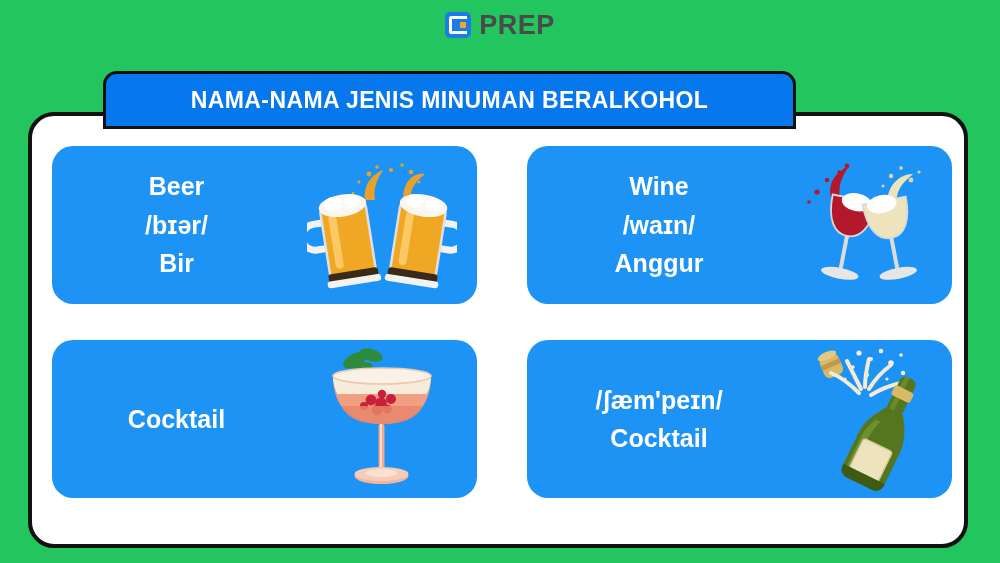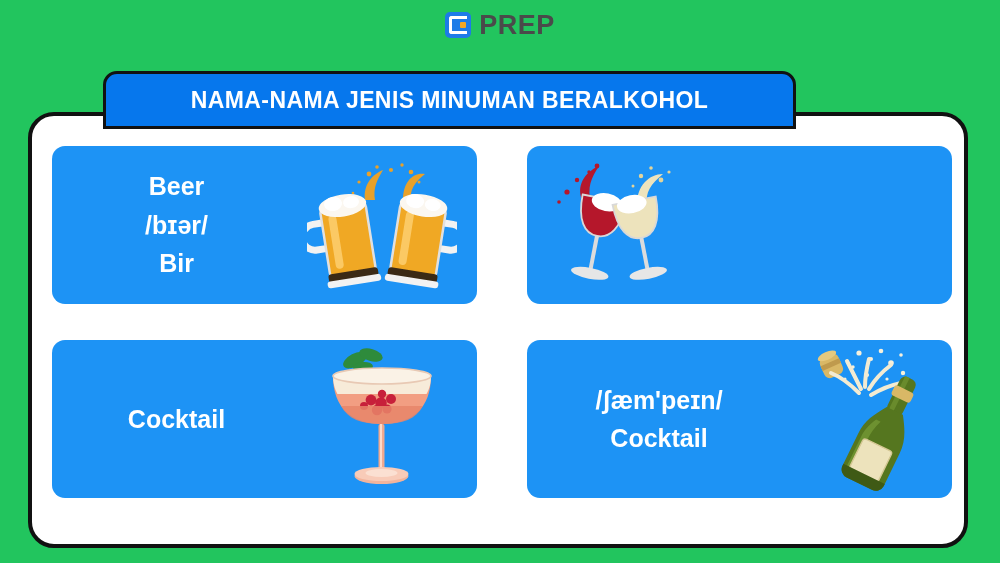--- a/index.html
+++ b/index.html
@@ -93,21 +93,21 @@
     display:grid;
     grid-template-columns:425px 425px;
     grid-template-rows:158px 158px;
     column-gap:50px; row-gap:36px;
     z-index:5;
   }
 
   .card {
     position:relative;
     background:#1D93F5;
-    border-radius:13px;
+    border-radius:21px;
     display:flex; align-items:center;
     overflow:hidden;
   }
 
   .card-text {
     flex:1 1 auto;
     display:flex; flex-direction:column;
     align-items:center; justify-content:center;
     gap:2px;
     padding-left:14px;
@@ -213,20 +213,25 @@
             <ellipse cx="120" cy="42" rx="8" ry="6" fill="#FFFFFF"></ellipse>
 
             <rect x="86" y="110" width="50" height="9" rx="3" fill="#3B2A16"></rect>
             <rect x="84" y="117" width="54" height="7" rx="3" fill="#F2F2F2"></rect>
           </g>
         </svg>
       </div>
     </div>
 
     <div class="card wine">
+      <div class="card-text">
+        <div>Wine</div>
+        <div>/waɪn/</div>
+        <div>Anggur</div>
+      </div>
       <div class="card-art">
         <svg width="140" height="134" viewBox="0 0 140 134">
 
           <g fill="#B5172B">
             <circle cx="22" cy="34" r="2.6"></circle>
               <circle cx="14" cy="44" r="1.8"></circle>
             <circle cx="32" cy="22" r="2.2"></circle>
               <circle cx="44" cy="14" r="1.7"></circle>
             <circle cx="52" cy="8" r="2.4"></circle>
           </g>

